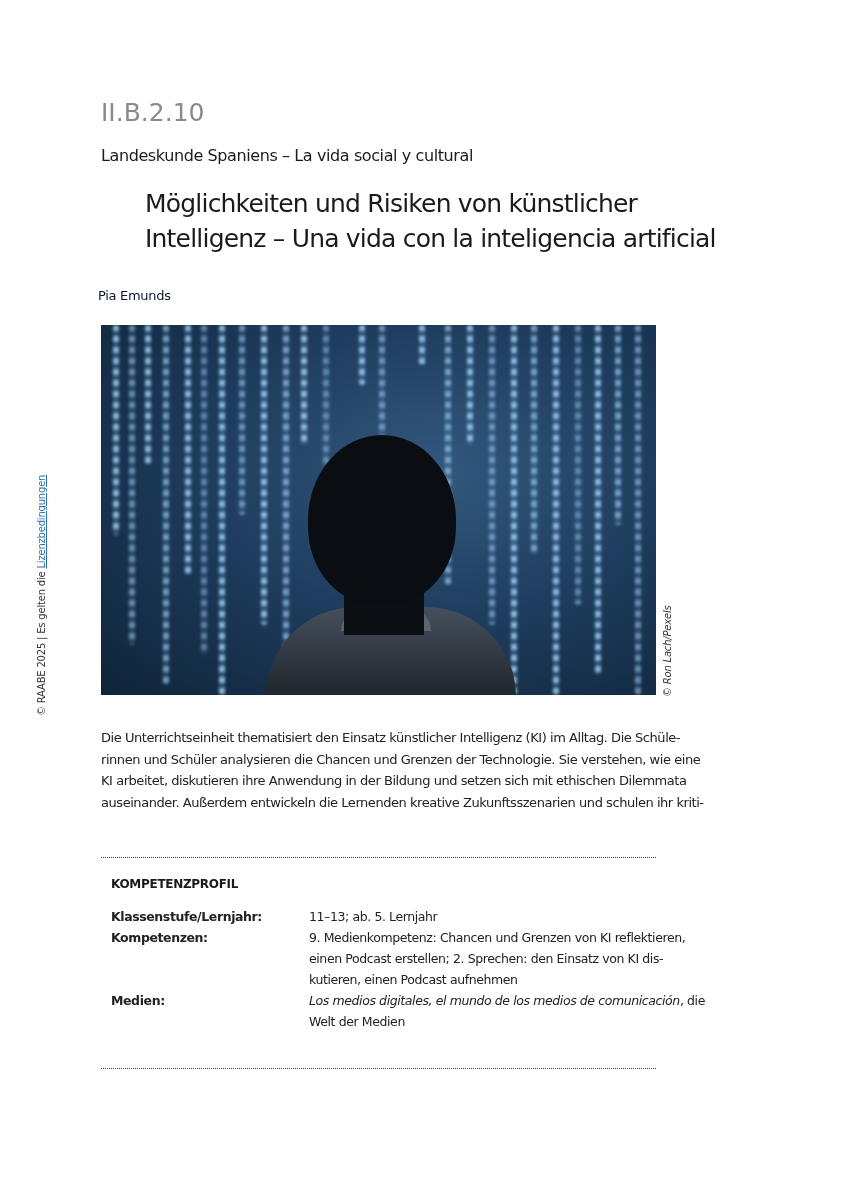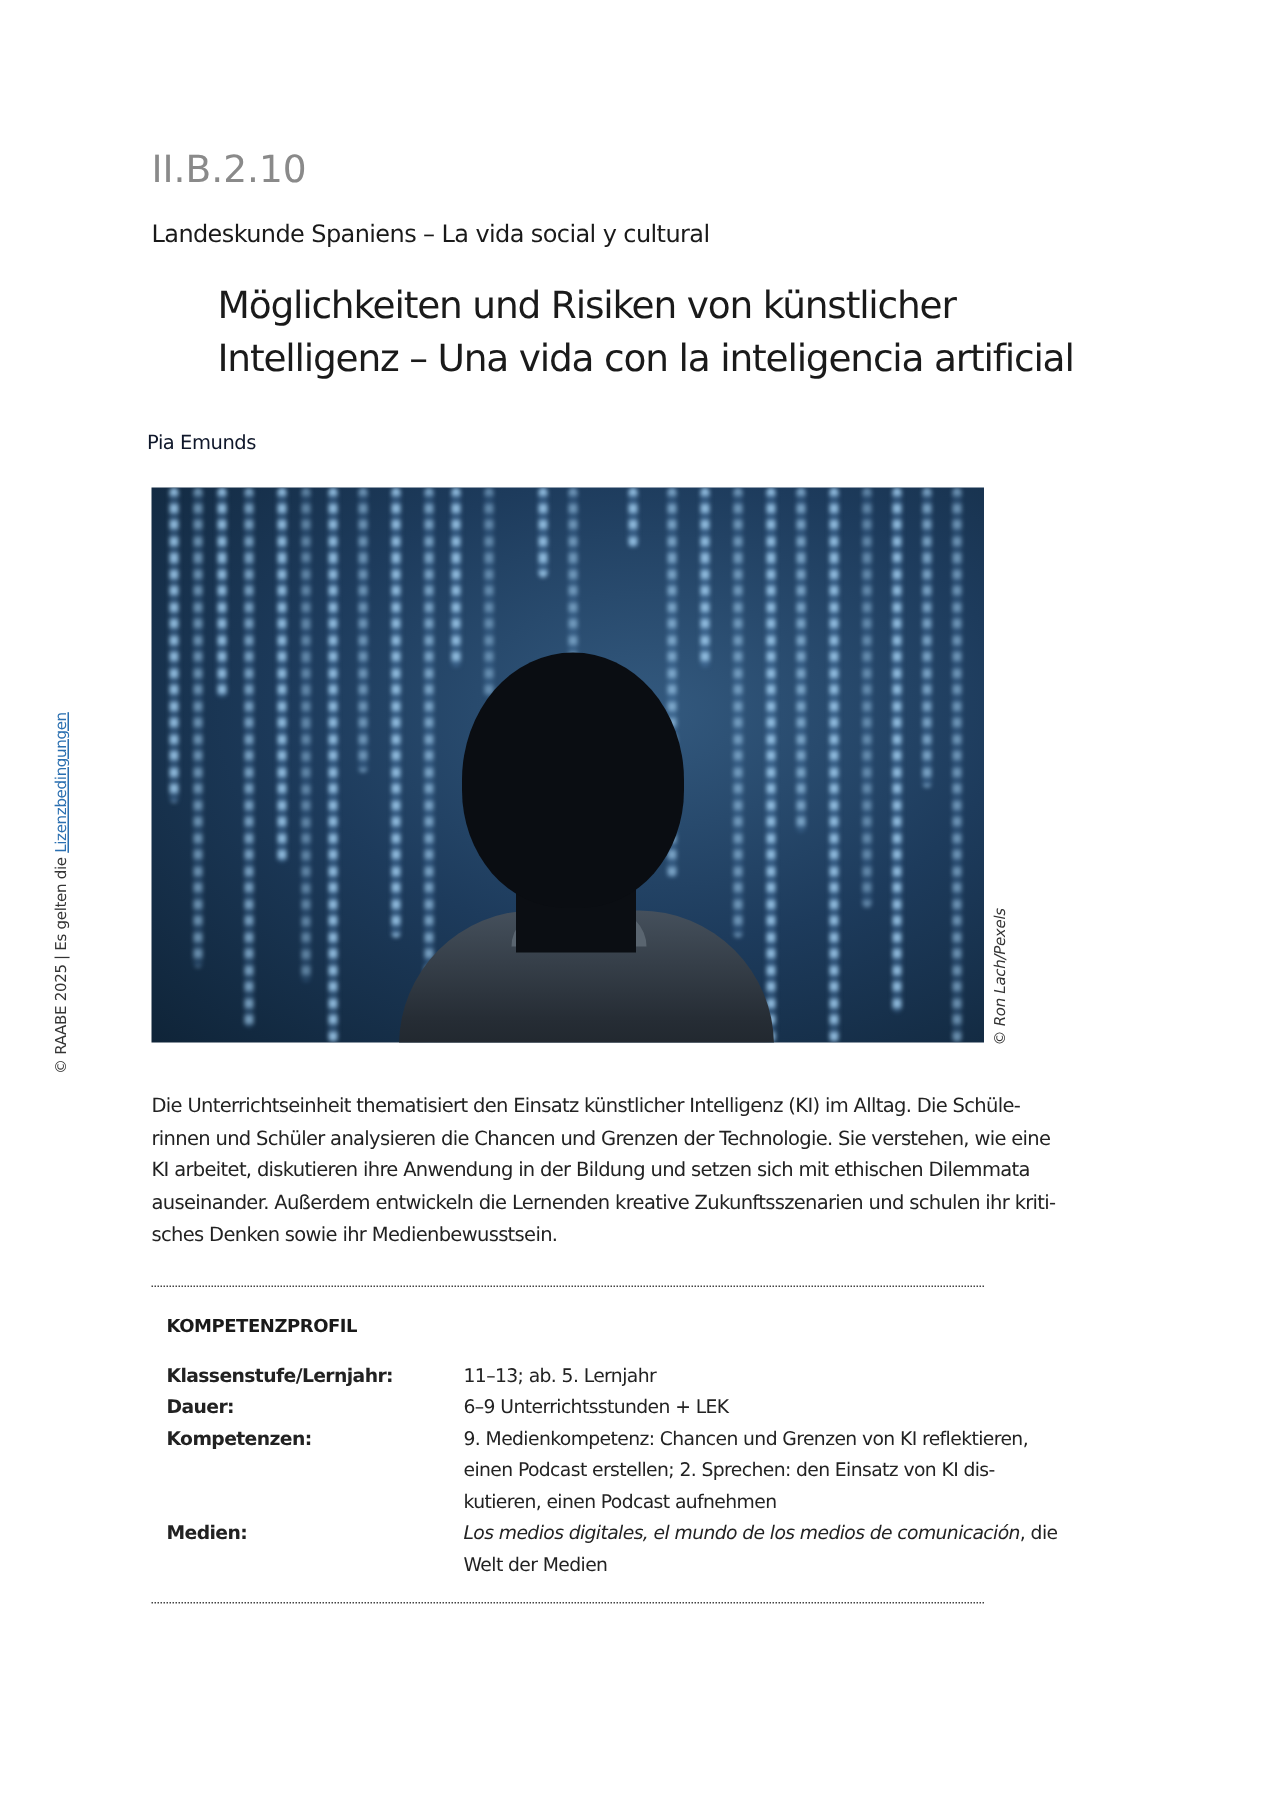--- a/index.html
+++ b/index.html
@@ -83,37 +83,30 @@
 <div class="side-note">
   <span>© RAABE 2025 | Es gelten die </span><a class="link">Lizenzbedingungen</a>
 </div>
 <div class="credit">© Ron Lach/Pexels</div>
 
 <div class="abstract">
   <span>Die Unterrichtseinheit thematisiert den Einsatz künstlicher Intelligenz (KI) im Alltag. Die Schüle-</span>
   <span>rinnen und Schüler analysieren die Chancen und Grenzen der Technologie. Sie verstehen, wie eine</span>
   <span>KI arbeitet, diskutieren ihre Anwendung in der Bildung und setzen sich mit ethischen Dilemmata</span>
   <span>auseinander. Außerdem entwickeln die Lernenden kreative Zukunftsszenarien und schulen ihr kriti-</span>
-  <span>sches Denken sowie ihr Medienbewusstsein.</span>
 </div>
 
 <div class="divider" style="top:857px"></div>
 <div class="profile-title">KOMPETENZPROFIL</div>
 
 <div class="profile">
   <div class="row">
     <div class="k">Klassenstufe/Lernjahr:</div>
     <div class="v">
         <span>11–13; ab. 5. Lernjahr</span>
-      </div>
-  </div>
-  <div class="row">
-    <div class="k">Dauer:</div>
-    <div class="v">
-        <span>6–9 Unterrichtsstunden + LEK</span>
       </div>
   </div>
   <div class="row">
     <div class="k">Kompetenzen:</div>
     <div class="v">
       <span>9. Medienkompetenz: Chancen und Grenzen von KI reflektieren,</span>
       <span>einen Podcast erstellen; 2. Sprechen: den Einsatz von KI dis-</span>
       <span>kutieren, einen Podcast aufnehmen</span>
     </div>
   </div>

